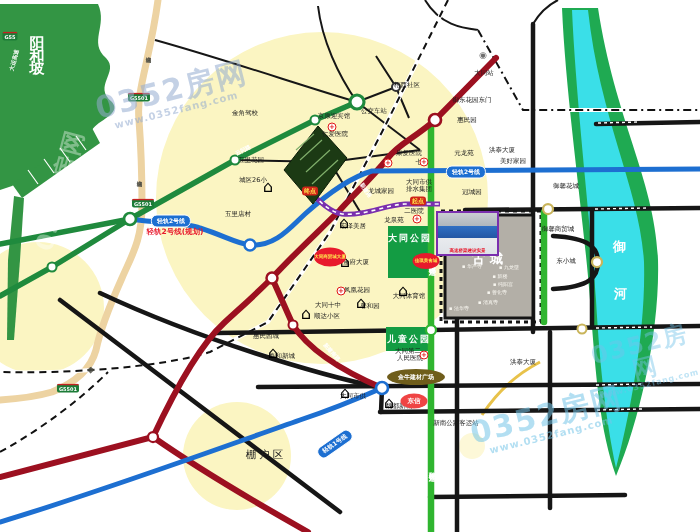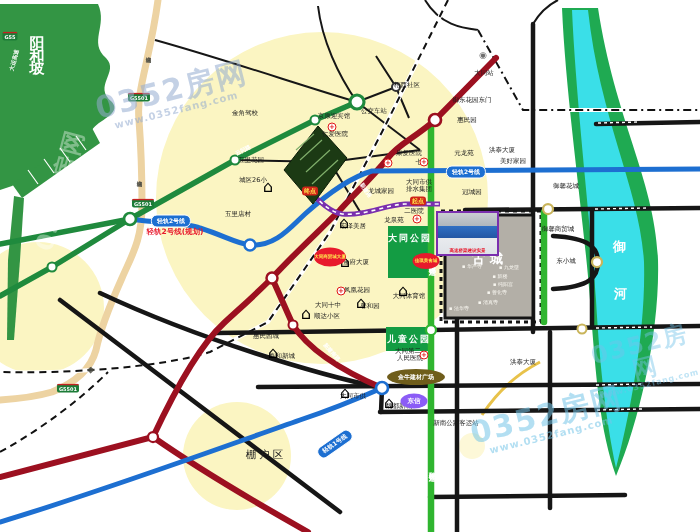--- a/index.html
+++ b/index.html
@@ -258,21 +258,21 @@
       <span class="pill rail" style="left: 335px; top: 444px; transform: translate(-50%, -50%) rotate(-35deg);">轻轨1号线</span>
       <span class="pill flag" style="left: 418px; top: 201px;">起点</span>
       <span class="pill flag" style="left: 310px; top: 191px;">终点</span>
       <span class="badge" style="left: 139px; top: 97px;">G5501</span>
       <span class="badge" style="left: 143px; top: 203px;">G5501</span>
       <span class="badge" style="left: 68px; top: 388px;">G5501</span>
       <span class="badge" style="left: 10px; top: 36px;">G55</span>
       <div class="ellipse" style="left: 330px; top: 257px; width: 32px; height: 19px; background: rgb(232, 25, 44); color: rgb(255, 227, 77); font-size: 4.5px;">大同商贸城大厦</div>
       <div class="ellipse" style="left: 426px; top: 261px; width: 27px; height: 16px; background: rgb(232, 25, 44); color: rgb(255, 227, 77); font-size: 4.5px;">佳琪美食城</div>
       <div class="ellipse" style="left: 416px; top: 377px; width: 58px; height: 16px; background: rgb(111, 93, 27); color: rgb(255, 255, 255); font-size: 6px;">金牛建材广场</div>
-      <div class="ellipse" style="left: 414px; top: 401px; width: 27px; height: 15px; background: #8b5cf6; color: rgb(255, 255, 255); font-size: 6.5px;">东信</div>
+      <div class="ellipse" style="left: 414px; top: 401px; width: 27px; height: 15px; background: #ef4444; color: rgb(255, 255, 255); font-size: 6.5px;">东信</div>
       <span class="icon cross-icon" style="left: 332px; top: 127px;">+</span>
       <span class="icon cross-icon" style="left: 417px; top: 219px;">+</span>
       <span class="icon cross-icon" style="left: 424px; top: 162px;">+</span>
       <span class="icon cross-icon" style="left: 388px; top: 163px;">+</span>
       <span class="icon cross-icon" style="left: 424px; top: 355px;">+</span>
       <span class="icon cross-icon" style="left: 341px; top: 291px;">+</span>
       <span class="icon building-icon" style="left: 268px; top: 186px;">⌂</span>
       <span class="icon building-icon" style="left: 345px; top: 261px;">⌂</span>
       <span class="icon building-icon" style="left: 306px; top: 313px;">⌂</span>
       <span class="icon building-icon" style="left: 344px; top: 222px;">⌂</span>

